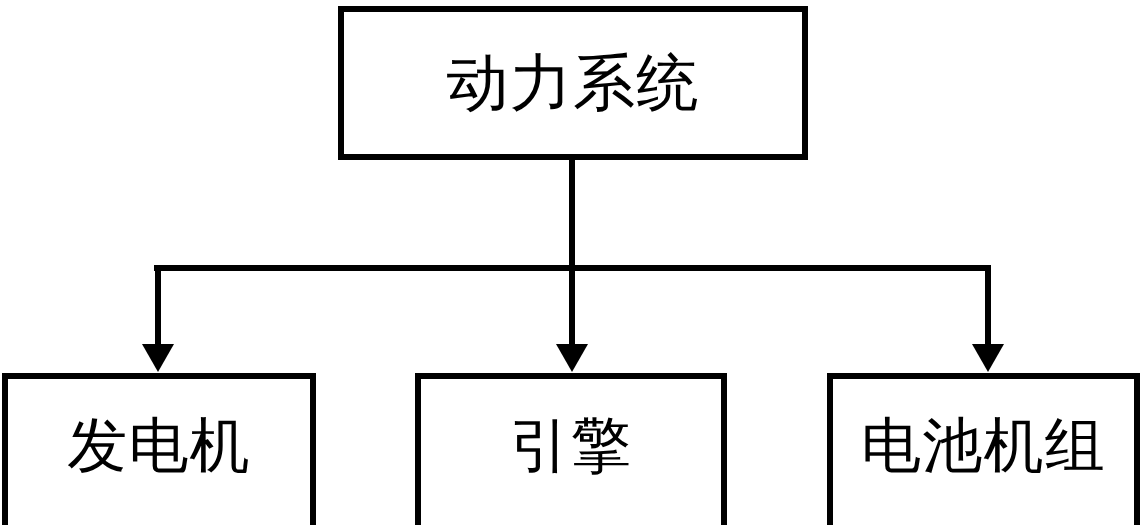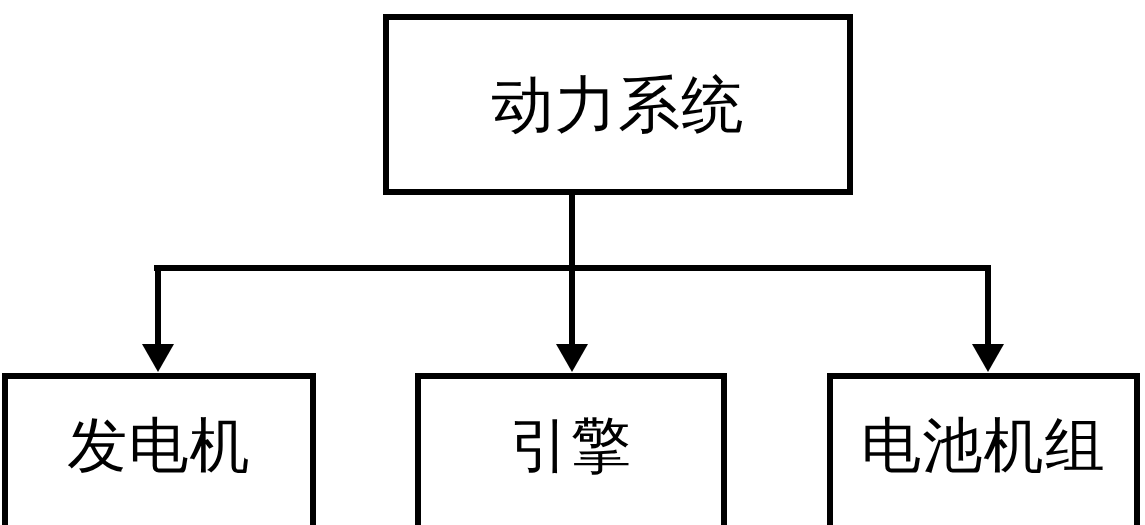--- a/index.html
+++ b/index.html
@@ -36,24 +36,23 @@
   }
   .node-label {
     font-family: "DejaVu Serif", "Liberation Serif", serif;
     color: #000000;
     line-height: 1;
     white-space: nowrap;
     letter-spacing: 0.02em;
   }
   #node-root {
     left: 338px;
-    top: 14px;
+    top: 6px;
     width: 470px;
-    height: 181px;
-    margin-left: 45px;
+    height: 154px;
   }
   #node-root .node-label { font-size: 62px; }
   #node-generator {
     left: 2px;
     top: 373px;
     width: 314px;
     height: 160px;
   }
   #node-engine {
     left: 415px;

